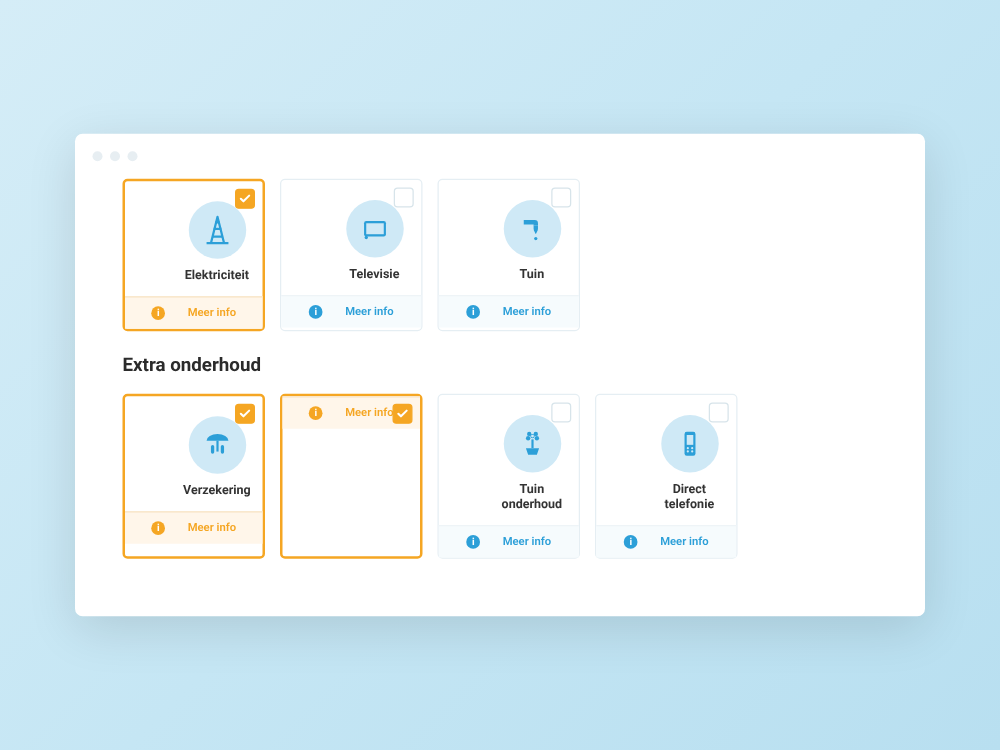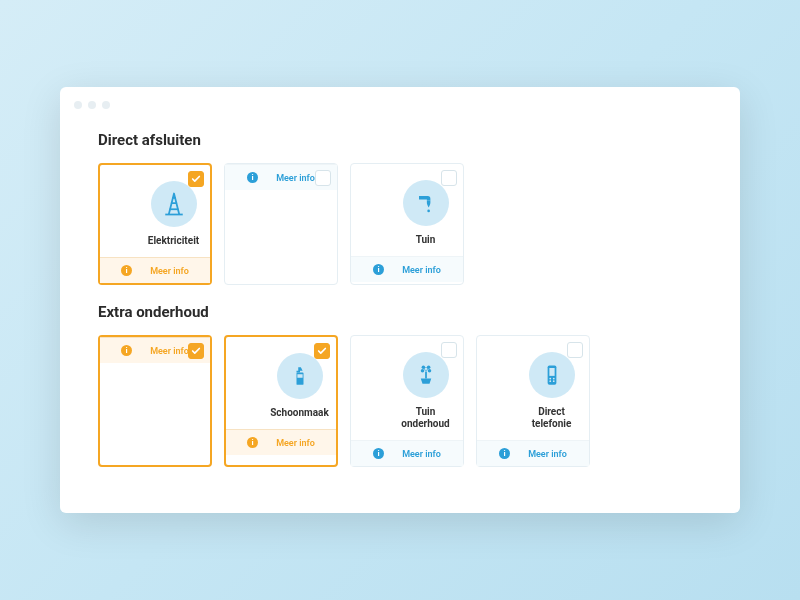--- a/index.html
+++ b/index.html
@@ -135,21 +135,20 @@
 <body>
 
 <div class="window">
   <div class="titlebar">
     <div class="dot"></div>
     <div class="dot"></div>
     <div class="dot"></div>
   </div>
   <div class="content">
 
-    <h2 class="section-title">Direct afsluiten</h2>
     <div class="card-row">
 
       <div class="card selected">
         <div class="check">
           <svg viewBox="0 0 12 12" width="10" height="10">
               <path d="M2 6l2.5 2.5L10 3" stroke="#fff" stroke-width="2" fill="none" stroke-linecap="round" stroke-linejoin="round"></path>
             </svg>
         </div>
         <div class="card-top">
           <div class="icon-circle">
@@ -168,20 +167,30 @@
         <div class="card-footer">
           <div class="info-dot">i</div>
           <span class="info-text">Meer info</span>
         </div>
       </div>
 
       <div class="card">
         <div class="check">
           
         </div>
+        <div class="card-top">
+          <div class="icon-circle">
+            <svg viewBox="0 0 32 32">
+                <rect x="6" y="9" width="20" height="14" rx="2" fill="#2c9fd8"></rect>
+                <rect x="8" y="11" width="16" height="10" fill="#cfe9f6"></rect>
+                <circle cx="8" cy="24" r="1.5" fill="#2c9fd8"></circle>
+              </svg>
+          </div>
+          <div class="card-label">Televisie</div>
+        </div>
         <div class="card-footer">
           <div class="info-dot">i</div>
           <span class="info-text">Meer info</span>
         </div>
       </div>
 
       <div class="card">
         <div class="check">
           
         </div>
@@ -207,43 +216,44 @@
 
     <h2 class="section-title">Extra onderhoud</h2>
     <div class="card-row">
 
       <div class="card selected">
         <div class="check">
           <svg viewBox="0 0 12 12" width="10" height="10">
               <path d="M2 6l2.5 2.5L10 3" stroke="#fff" stroke-width="2" fill="none" stroke-linecap="round" stroke-linejoin="round"></path>
             </svg>
         </div>
+        <div class="card-top">
+          <div class="icon-circle">
+            <svg viewBox="0 0 32 32">
+                <g fill="#2c9fd8">
+                  <path d="M6 12 a10 6 0 0 1 20 0 z"></path>
+                  <rect x="15" y="12" width="2" height="10"></rect>
+                  <rect x="10" y="16" width="3" height="8" rx="1.5"></rect>
+                  <rect x="19" y="16" width="3" height="8" rx="1.5"></rect>
+                </g>
+              </svg>
+          </div>
+          <div class="card-label">Verzekering</div>
+        </div>
         <div class="card-footer">
           <div class="info-dot">i</div>
           <span class="info-text">Meer info</span>
         </div>
       </div>
 
       <div class="card selected">
         <div class="check">
           <svg viewBox="0 0 12 12" width="10" height="10">
               <path d="M2 6l2.5 2.5L10 3" stroke="#fff" stroke-width="2" fill="none" stroke-linecap="round" stroke-linejoin="round"></path>
             </svg>
-        </div>
-        <div class="card-top">
-          <div class="icon-circle">
-            <svg viewBox="0 0 32 32">
-                <g fill="#2c9fd8">
-                  <path d="M14 6 h3 l2 4 h-3 v2 h-4 v-2 h2 z"></path>
-                  <rect x="12" y="12" width="8" height="14" rx="1"></rect>
-                  <rect x="13" y="14" width="6" height="4" fill="#cfe9f6"></rect>
-                </g>
-              </svg>
-          </div>
-          <div class="card-label">Schoonmaak</div>
         </div>
         <div class="card-footer">
           <div class="info-dot">i</div>
           <span class="info-text">Meer info</span>
         </div>
       </div>
 
       <div class="card">
         <div class="check">
           

